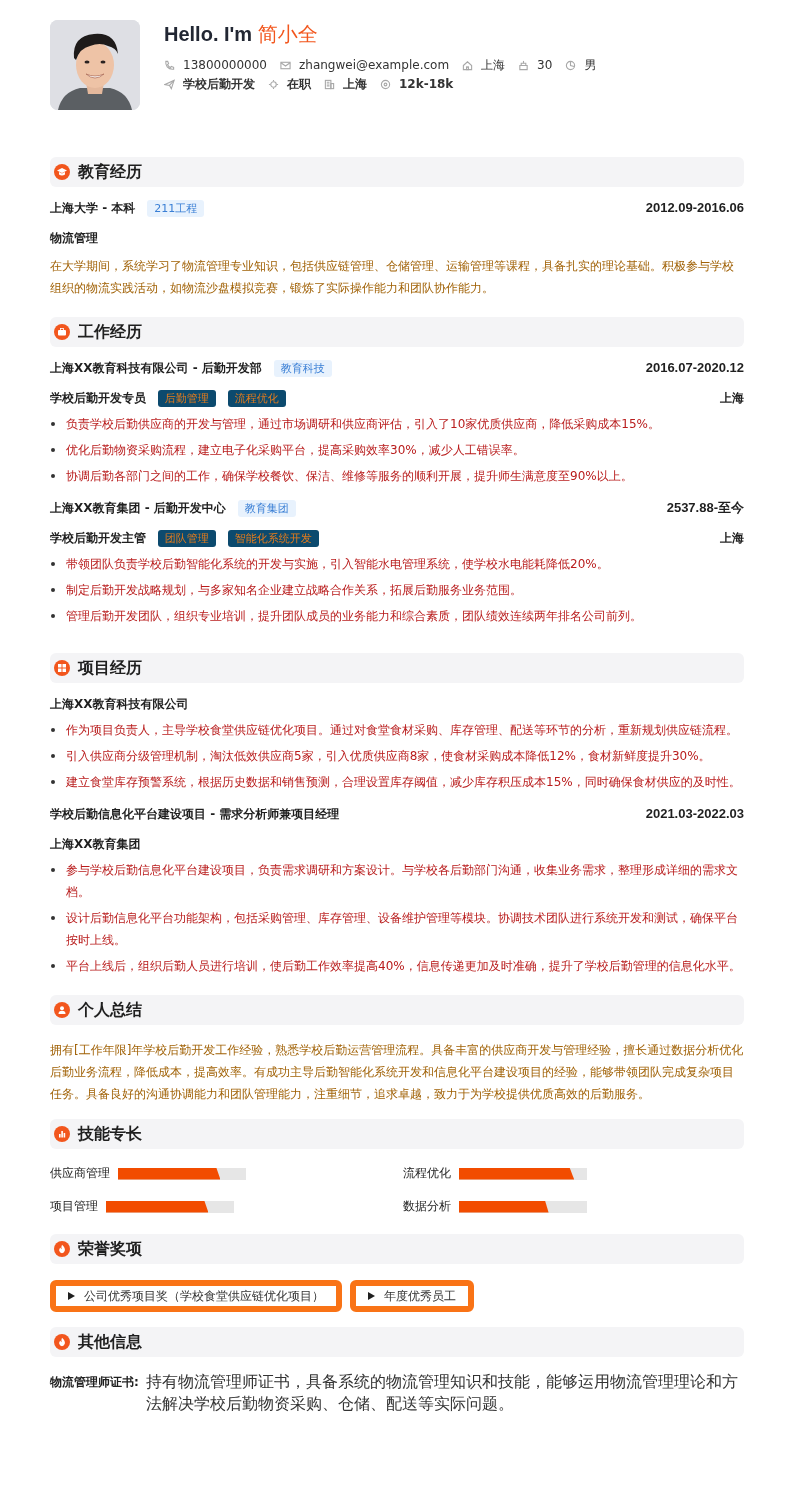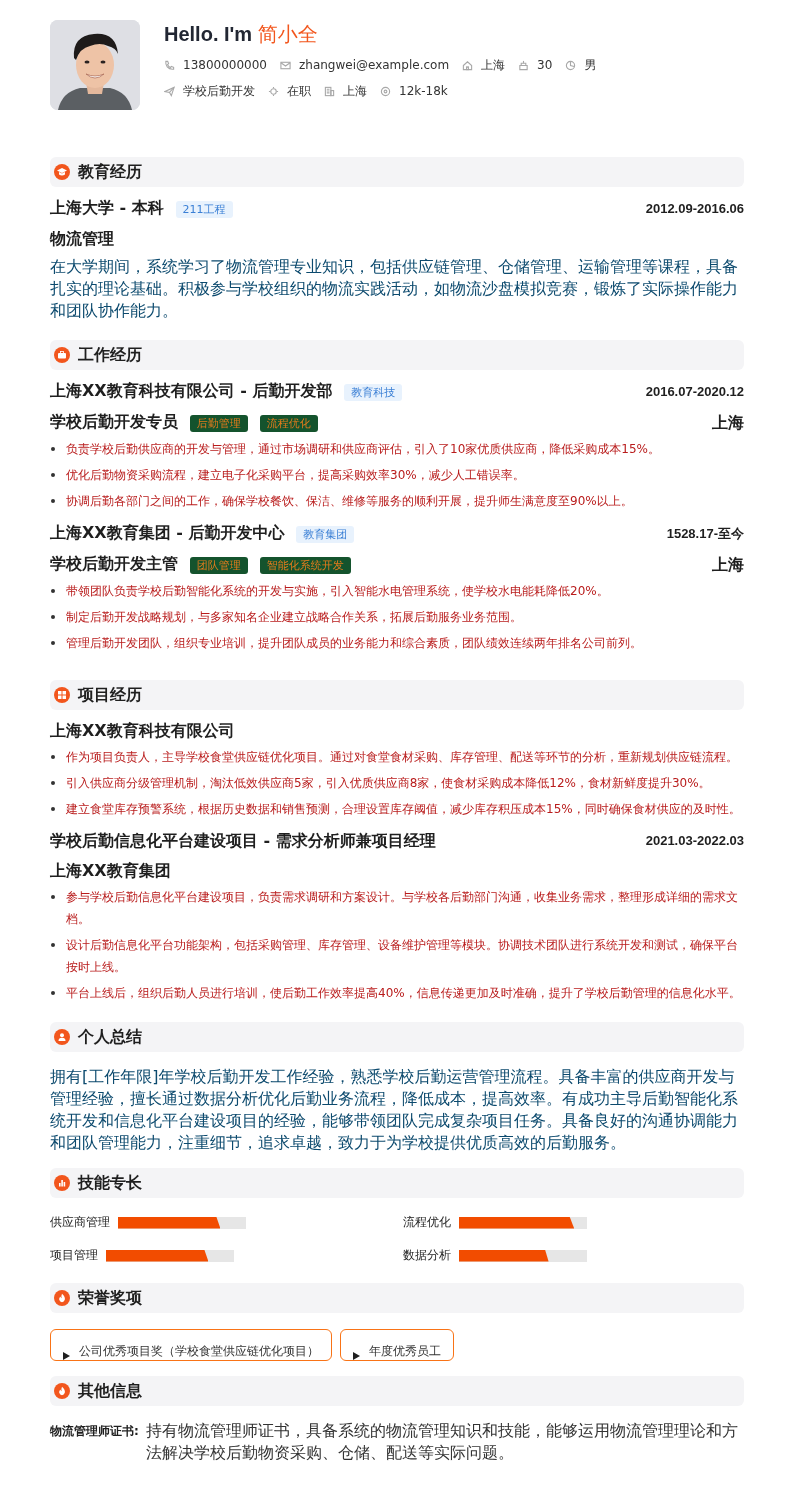--- a/index.html
+++ b/index.html
@@ -18,49 +18,49 @@
     .header { display: flex; align-items: flex-start; height: 110px; }
     .avatar {
       width: 90px; height: 90px; border-radius: 8px;
       background: #dcdde2; overflow: hidden; flex: 0 0 auto;
     }
     .avatar svg { display: block; }
     .head-info { margin-left: 24px; padding-top: 1px; }
     .hello { font-size: 20px; font-weight: bold; color: #222733; line-height: 26px; font-family: "Liberation Sans", sans-serif; }
     .hello .name { color: #f2561d; font-weight: normal; }
     .meta-row { display: flex; align-items: center; margin-top: 10px; line-height: 17px; font-size: 12px; color: #333; }
-    .meta-row + .meta-row { margin-top: 9px; }
+    .meta-row + .meta-row { margin-top: 2px; font-weight: bold; }
     .meta-item { display: flex; align-items: center; margin-right: 13px; }
     .meta-icon { width: 11px; height: 11px; margin-right: 8px; display: inline-flex; align-items: center; justify-content: center; }
     .meta-icon svg { width: 11px; height: 11px; stroke: #a8a8a8; fill: none; stroke-width: 1.2; }
 
     
     .section-head {
       display: flex; align-items: center;
       background: #f4f4f6; border-radius: 6px;
       height: 30px; padding-left: 4px; margin-top: 16px;
     }
     .sec-icon {
       width: 16px; height: 16px; border-radius: 50%;
       background: #f2561d; display: flex; align-items: center; justify-content: center;
       margin-right: 8px;
     }
     .sec-icon svg { width: 10px; height: 10px; fill: #fff; }
     .sec-title { font-size: 16px; font-weight: bold; color: #1f1f1f; }
 
     .row { display: flex; justify-content: space-between; align-items: center; line-height: 18px; }
-    .bold { font-weight: bold; font-size: 16px; color: #1f1f1f; }
+    .bold { font-weight: bold; font-size: 12px; color: #1f1f1f; }
     .date { font-weight: bold; font-size: 12px; color: #1f1f1f; font-family: "Liberation Sans", sans-serif; font-size: 13px; }
     .tag {
       display: inline-block; font-size: 11px; padding: 0 7px; line-height: 17px;
       border-radius: 3px; margin-left: 8px; font-weight: normal;
     }
     .tag.blue { background: #e8f2fd; color: #3a7fd5; }
-    .tag.orange { background: #14532d; color: #e47b1c; }
-    .para { font-size: 16px; line-height: 22px; color: #0c4a6e; }
+    .tag.orange { background: #0c4a6e; color: #e47b1c; }
+    .para { font-size: 12px; line-height: 22px; color: #a16207; }
     ul.bullets { list-style: none; }
     ul.bullets li {
       position: relative; padding-left: 16px; font-size: 12px; line-height: 22px; color: #b91c1c; margin-top: 4px;
     }
     ul.bullets li::before {
       content: ""; position: absolute; left: 1px; top: 9px;
       width: 4px; height: 4px; border-radius: 50%; background: #333;
     }
 
     .mt12 { margin-top: 12px; }
@@ -71,22 +71,22 @@
     .skills { display: grid; grid-template-columns: 353px 341px; row-gap: 16px; margin-top: 16px; }
     .skill { display: flex; align-items: center; height: 17px; }
     .skill-label { font-size: 12px; color: #1f1f1f; margin-right: 8px; }
     .skill-bar { width: 128px; height: 12px; background: #e6e6e6; position: relative; }
     .skill-fill { position: absolute; left: 0; top: 0; bottom: 0; background: #f24c00;
       clip-path: polygon(0 0, 96% 0, 100% 100%, 0 100%); }
 
     
     .honors { display: flex; margin-top: 16px; }
     .honor {
-      display: flex; align-items: flex-end; height: 32px; padding: 0 12px 0 12px;
-      border: 1px solid #f97316; border-radius: 6px; margin-right: 8px;
+      display: flex; align-items: center; height: 32px; padding: 0 12px 0 12px;
+      border: 6px solid #f97316; border-radius: 6px; margin-right: 8px;
       font-size: 12px; color: #333;
     }
     .honor .tri { width: 0; height: 0; border-top: 4.5px solid transparent; border-bottom: 4.5px solid transparent;
       border-left: 7px solid #1f1f1f; margin-right: 9px; }
 
     .other { display: flex; margin-top: 14px; }
     .other-label { font-weight: bold; font-size: 12px; line-height: 22px; flex: 0 0 96px; color: #1f1f1f; }
     .other-text { font-size: 16px; line-height: 22px; color: #333; }
   </style>
 </head>
@@ -250,21 +250,21 @@
       <li>协调后勤各部门之间的工作，确保学校餐饮、保洁、维修等服务的顺利开展，提升师生满意度至90%以上。</li>
     </ul>
   </div>
 
   <div style="margin-top:12px;">
     <div class="row">
       <div>
         <span class="bold">上海XX教育集团 - 后勤开发中心</span>
         <span class="tag blue">教育集团</span>
       </div>
-      <span class="date">1528.17-至今</span>
+      <span class="date">2537.88-至今</span>
     </div>
     <div class="row mt12">
       <div>
         <span class="bold">学校后勤开发主管</span>
         <span class="tag orange">团队管理</span>
         <span class="tag orange">智能化系统开发</span>
       </div>
       <span class="bold">上海</span>
     </div>
     <ul class="bullets mt6">

